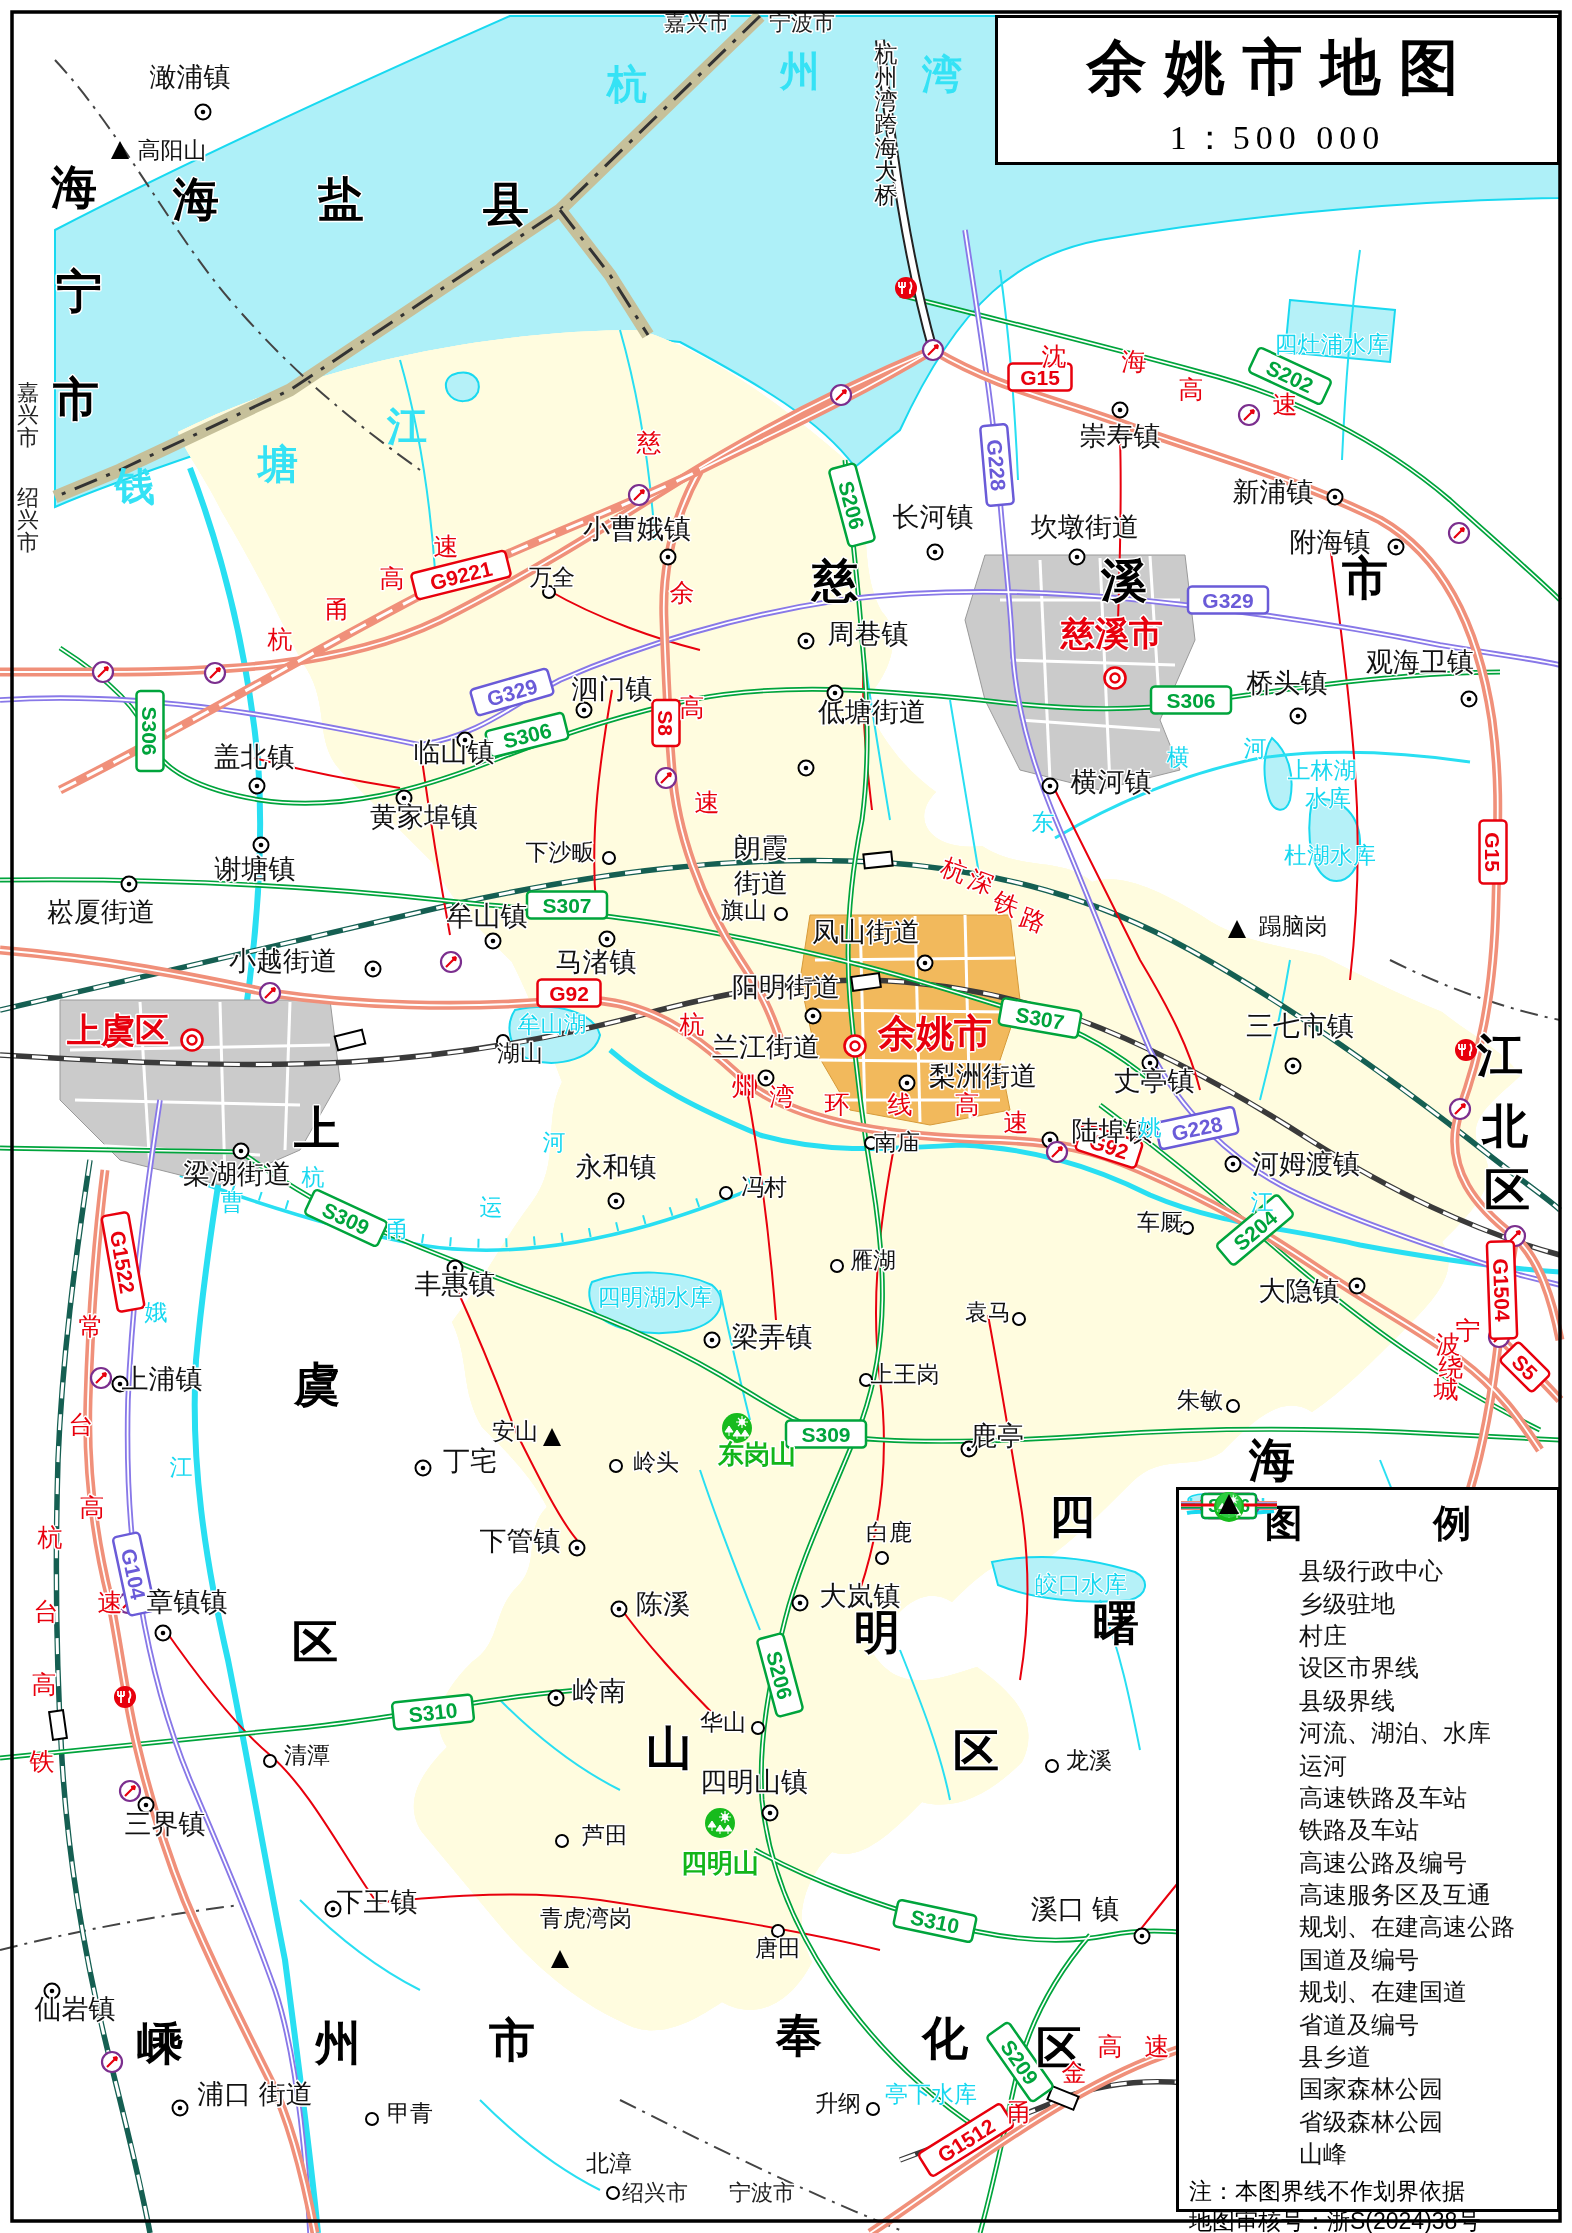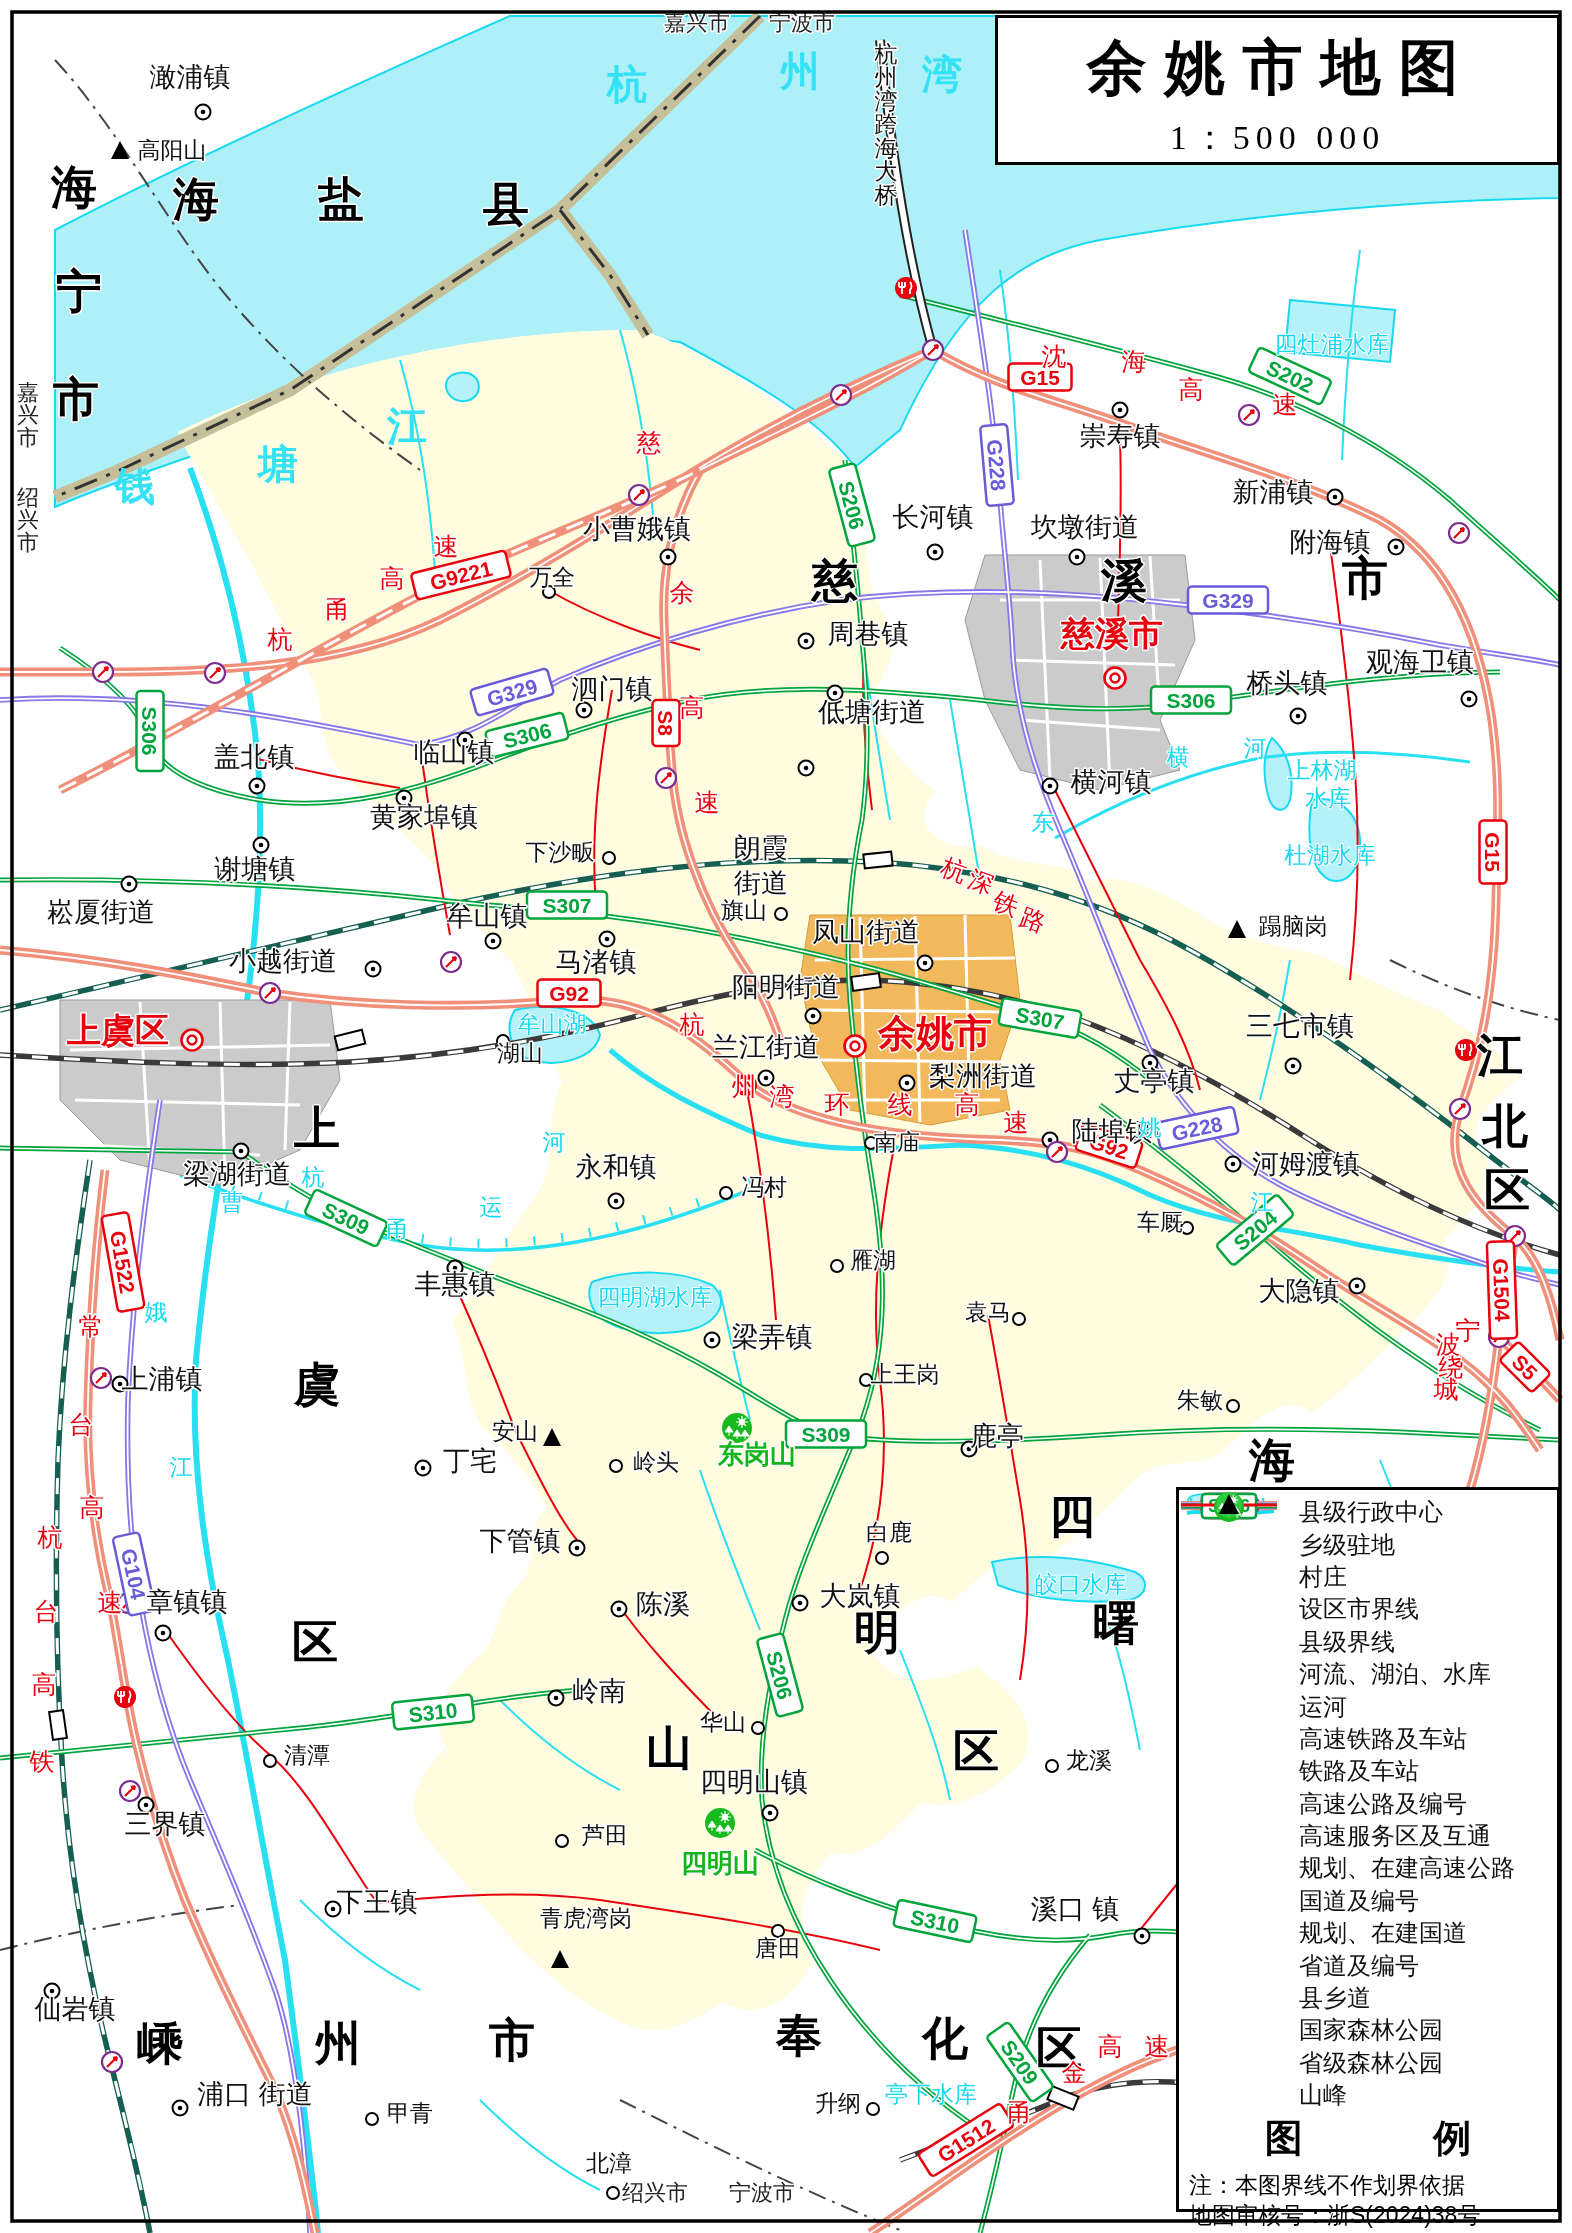--- a/index.html
+++ b/index.html
@@ -964,20 +964,21 @@
 
   <rect x="12" y="12" width="1548" height="2209" fill="none" stroke="#000" stroke-width="3.5"></rect>
 </svg>
 
 <div id="title-box">
   <h1>余姚市地图</h1>
   <div class="scale">1：500 000</div>
 </div>
 
 <div id="legend-box">
+  <div id="legend-title">图    例</div>
   <div id="legend-rows">
         <div class="lg-row">
           <span class="lg-sym">
             <svg width="100" height="30">
               <circle cx="50" cy="15" r="11" fill="#fff" stroke="#E8000D" stroke-width="2.6"></circle>
               <circle cx="50" cy="15" r="4.5" fill="none" stroke="#E8000D" stroke-width="2.4"></circle>
             </svg>
           </span>
           <span class="lg-lab">县级行政中心</span>
         </div>
@@ -1150,19 +1151,18 @@
         </div>
         <div class="lg-row">
           <span class="lg-sym">
             <svg width="100" height="30">
               <path d="M50,4 L60,24 L40,24 Z" fill="#000"></path>
             </svg>
           </span>
           <span class="lg-lab">山峰</span>
         </div>
       </div>
-  <div id="legend-title">图    例</div>
   <div class="lg-notes">
     <div>注：本图界线不作划界依据</div>
     <div>地图审核号：浙S(2024)38号</div>
   </div>
 </div>
 </div>
 
 </body></html>

